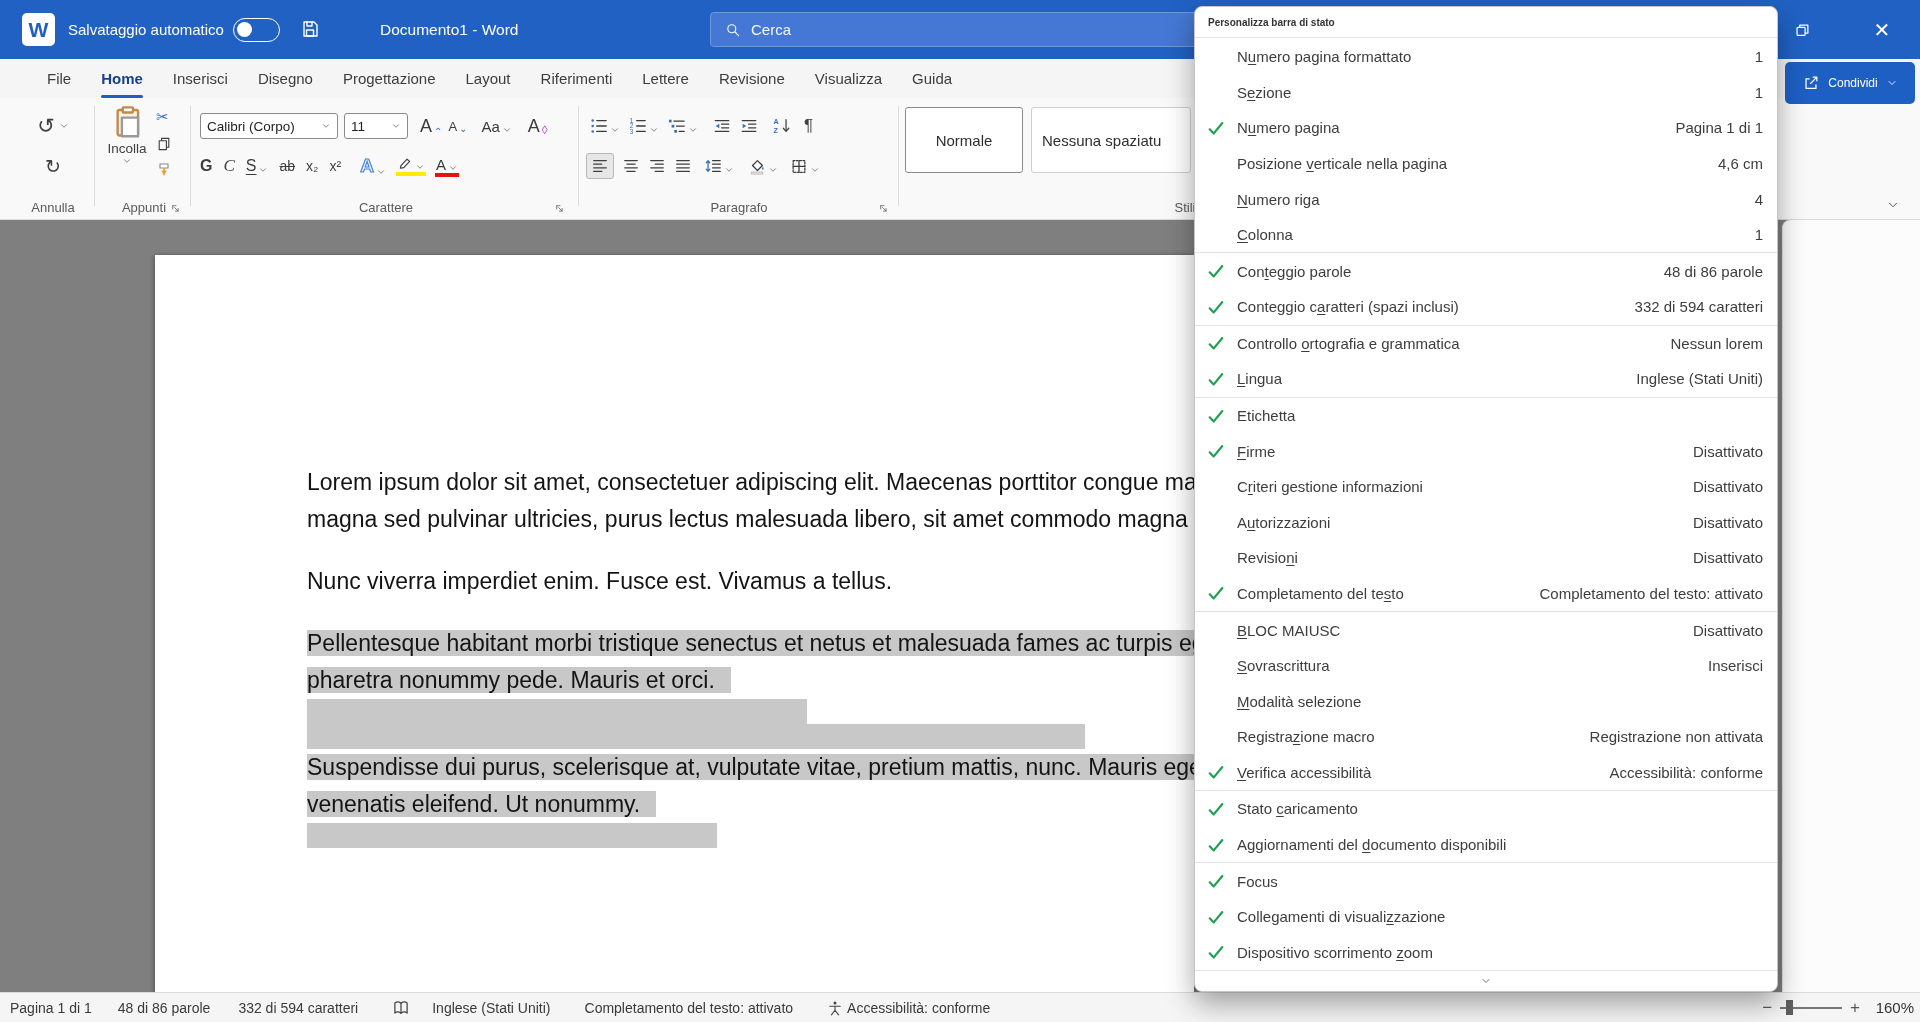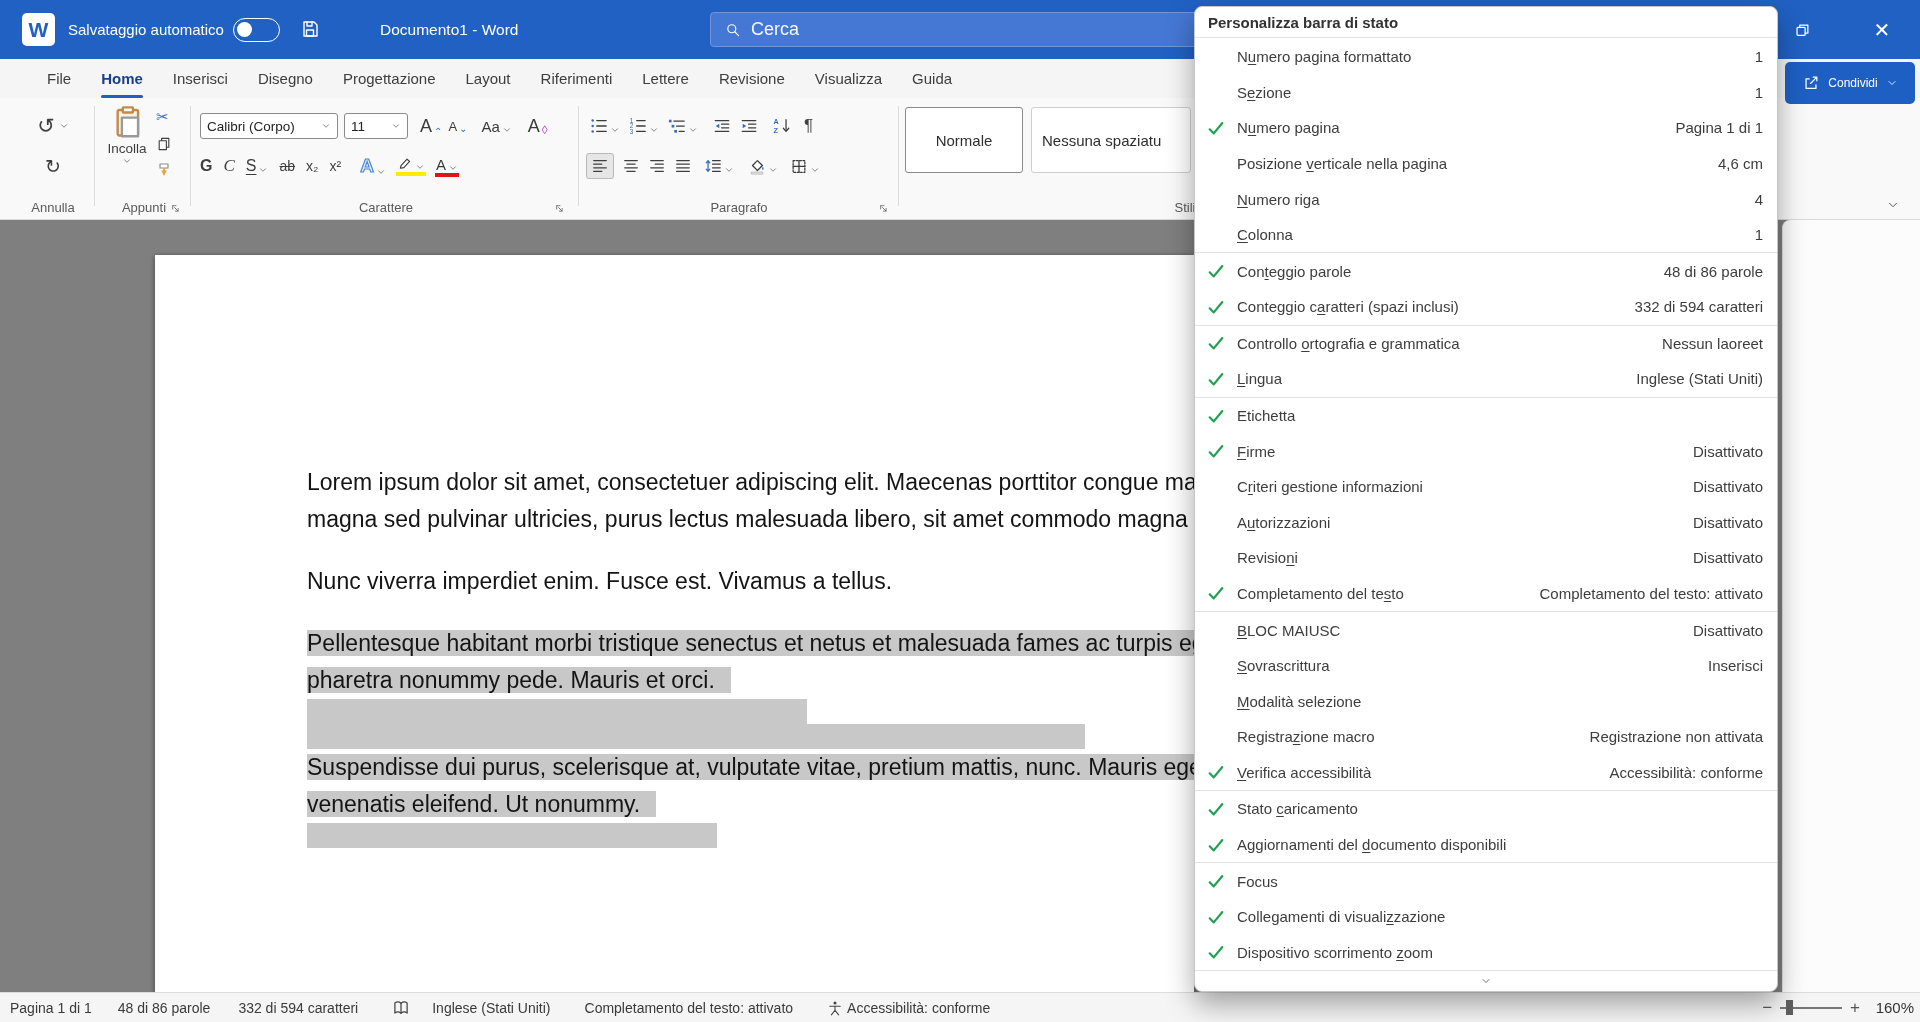--- a/index.html
+++ b/index.html
@@ -14,21 +14,21 @@
   .titlebar { position:absolute; left:0; top:0; width:1920px; height:59px; background:#2161c4; color:#fff; }
   .app-icon { position:absolute; left:22px; top:13px; width:33px; height:33px; background:#fff; border-radius:5px;
     color:#2161c4; font-weight:bold; font-size:21px; display:flex; align-items:center; justify-content:center; }
   .autosave-label { position:absolute; left:68px; top:0; line-height:59px; font-size:15px; }
   .toggle { position:absolute; left:233px; top:18px; width:47px; height:24px; border:1.5px solid #fff; border-radius:12px; }
   .toggle .knob { position:absolute; left:3px; top:2.5px; width:15px; height:15px; background:#fff; border-radius:50%; }
   .save-ic { position:absolute; left:300px; top:19px; color:#fff; }
   .doc-title { position:absolute; left:380px; top:0; line-height:59px; font-size:15.5px; }
   .searchbox { position:absolute; left:710px; top:12px; width:488px; height:35px; background:#4478d4;
     border:1px solid #7296dd; border-radius:4px; display:flex; align-items:center; padding-left:14px; gap:10px; }
-  .searchbox .ph { font-size:18px; color:rgba(255,255,255,.95); }
+  .searchbox .ph { font-size:15px; color:rgba(255,255,255,.95); }
   .winctl { position:absolute; top:0; height:59px; width:48px; display:flex; align-items:center; justify-content:center; color:#fff; }
   .winctl.restore { left:1778px; } .winctl.close { left:1858px; font-size:20px; font-weight:300; }
 
   
   .tabrow { position:absolute; left:0; top:59px; width:1920px; height:39px; background:#f5f5f5; display:flex; align-items:stretch; padding-left:32px; }
   .tab { position:relative; padding:0 15px; line-height:39px; font-size:15px; color:#3d3d3d; cursor:default; }
   .tab.active { color:#17418f; font-weight:bold; }
   .tab.active::after { content:""; position:absolute; left:15px; right:15px; bottom:0; height:3px; background:#1e5fc4; border-radius:2px; }
   .share-btn { position:absolute; left:1785px; top:62px; width:130px; height:42px; background:#1e5fc4; color:#fff;
     border-radius:5px; display:flex; align-items:center; justify-content:center; gap:8px; font-size:12px; z-index:6; }
@@ -79,21 +79,21 @@
   .sb-ic { color:#444; }
   .zoomctl { position:absolute; right:6px; top:0; height:29px; display:flex; align-items:center; gap:8px; }
   .ztrack { position:relative; width:62px; height:2px; background:#767676; }
   .zhandle { position:absolute; left:6px; top:-6.5px; width:7px; height:15px; background:#5f5f5f; }
   .zsign { font-size:17px; color:#555; }
   .zlevel { width:46px; text-align:right; font-size:15px; color:#333; }
 
   
   .ctxmenu { position:absolute; left:1194px; top:6px; width:584px; height:986px; background:#fff;
     border:1px solid #c6c6c6; border-radius:8px; box-shadow:0 12px 28px rgba(0,0,0,.35); z-index:50; }
-  .ctx-header { height:31px; line-height:31px; padding-left:13px; font-size:15px; font-weight:bold; color:#323232;
+  .ctx-header { height:31px; line-height:31px; padding-left:13px; font-size:10px; font-weight:bold; color:#323232;
     border-bottom:1px solid #e2e2e2; }
   .ctx-rows { position:absolute; top:32px; bottom:21px; left:0; right:0; display:flex; flex-direction:column; }
   .ctx-row { flex:1; display:flex; align-items:center; padding:0 14px 0 12px; font-size:15px; color:#3d3d3d; }
   .ctx-check { width:30px; color:#1ea14f; flex:none; }
   .ctx-label { white-space:nowrap; }
   .ctx-label .ac { text-decoration:underline; text-underline-offset:2px; }
   .ctx-value { margin-left:auto; white-space:nowrap; color:#3d3d3d; }
   .ctx-sep { height:1px; background:#e2e2e2; flex:none; }
   .ctx-scroll { position:absolute; left:0; right:0; bottom:0; height:21px; border-top:1px solid #e2e2e2;
     display:flex; align-items:center; justify-content:center; color:#555; border-radius:0 0 8px 8px; }
@@ -607,21 +607,21 @@
         <span class="ctx-value">332 di 594 caratteri</span>
       </div>
       <div class="ctx-sep"></div>
       <div class="ctx-row">
         <span class="ctx-check">
           <svg class="ic i18">
             <use href="#sym-check"></use>
           </svg>
         </span>
         <span class="ctx-label">Controllo <span class="ac">o</span>rtografia e grammatica</span>
-        <span class="ctx-value">Nessun laoreet</span>
+        <span class="ctx-value">Nessun lorem</span>
       </div>
       <div class="ctx-row">
         <span class="ctx-check">
           <svg class="ic i18">
             <use href="#sym-check"></use>
           </svg>
         </span>
         <span class="ctx-label"><span class="ac">L</span>ingua</span>
         <span class="ctx-value">Inglese (Stati Uniti)</span>
       </div>

